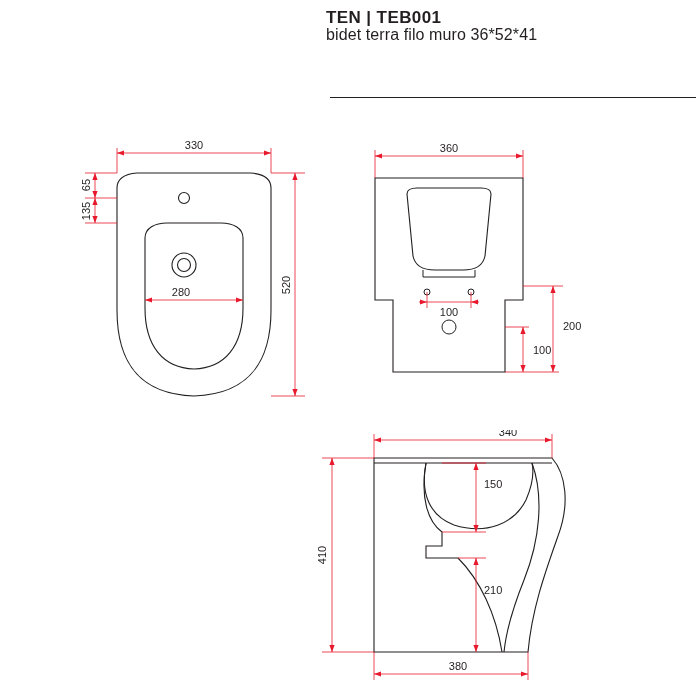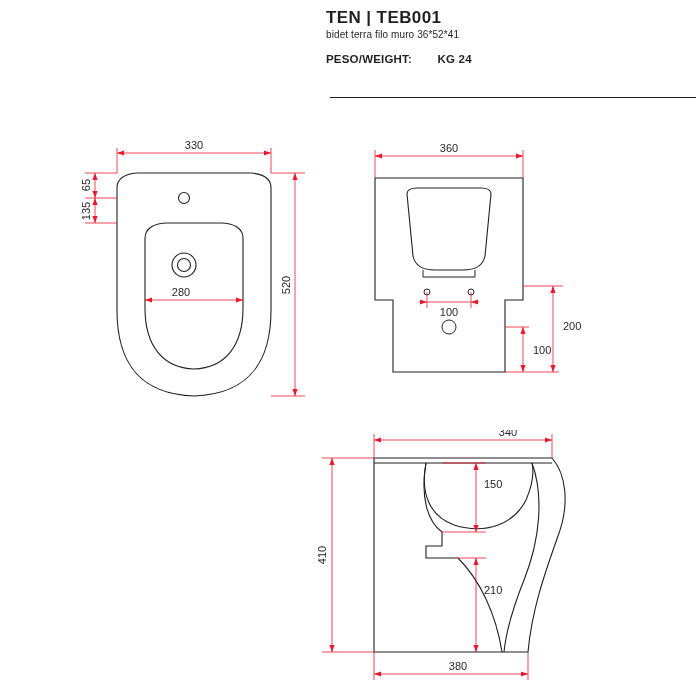--- a/index.html
+++ b/index.html
@@ -30,21 +30,21 @@
     width: 370px;
   }
   .title {
     font-size: 17px;
     font-weight: bold;
     letter-spacing: 0.4px;
     color: #231f20;
     line-height: 20px;
   }
   .subtitle1, .subtitle2 {
-    font-size: 10px;
+    font-size: 16px;
     color: #231f20;
     line-height: 13px;
     letter-spacing: 0.1px;
   }
   .weight-row {
     margin-top: 12px;
     font-size: 11.5px;
     font-weight: bold;
     color: #231f20;
     letter-spacing: 0.2px;
@@ -76,24 +76,20 @@
   }
 </style>
 </head>
 <body>
 
 <div class="sheet">
 
   <div class="header">
     <div class="title">TEN | TEB001</div>
     <div class="subtitle1">bidet terra  filo muro 36*52*41</div>
-    <div class="weight-row">
-      <span>PESO/WEIGHT:</span>
-      <span class="wval">KG 24</span>
-    </div>
   </div>
   <div class="hrule"></div>
 
   <svg width="300" height="300" viewBox="0 0 300 300" style="position:absolute;left:55px;top:130px;">
 
     <path d="M 54 58
              C 54 48, 62 44, 74 43
              L 188 43
              C 200 44, 208 48, 208 58
              L 208 180

